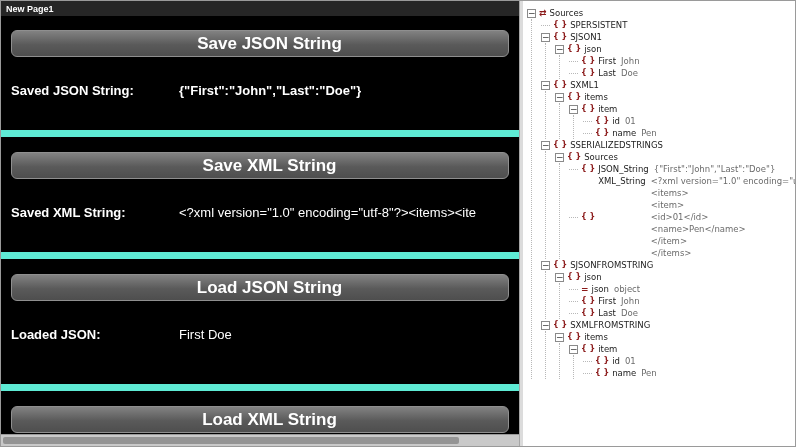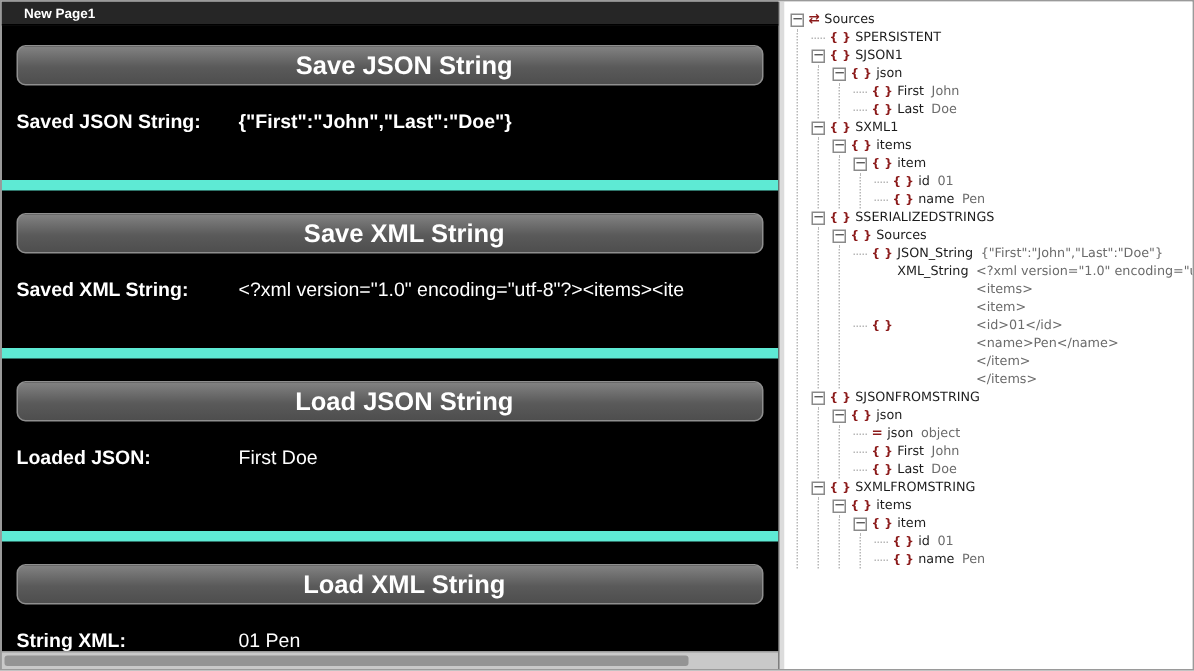--- a/index.html
+++ b/index.html
@@ -20,21 +20,21 @@
     background:#000;
     position:relative;
     display:flex; flex-direction:column;
     overflow:hidden;
   }
   .tabbar{
     height:16px; flex:none;
     background:#262626;
     border-bottom:1px solid #000;
     display:flex; align-items:center;
-    padding:0 15px;
+    padding:0 5px;
   }
   .tab-label{
     color:#fff; font-size:9px; font-weight:bold;
     white-space:nowrap;
   }
   .form-content{ flex:1; overflow:hidden; padding-bottom:14px; }
 
   .section{ padding:13px 10px 0; }
   .section + .section{ margin-top:32px; border-top:7px solid #5eead4; padding-top:15px; }
   .section:last-child{ margin-top:42px; }
@@ -45,23 +45,23 @@
     border:1px solid #8f8f8f;
     border-radius:6px;
     color:#fff; font-weight:bold; font-size:17px;
     font-family:"Liberation Sans", sans-serif;
     text-align:center; line-height:24px;
     cursor:pointer;
     padding-left:19px;
   }
 
   .data-row{
-    display:flex; margin-top:16px;
+    display:flex; margin-top:26px;
     color:#fff; font-size:13px;
-    white-space:nowrap; overflow:hidden;
+    white-space:nowrap; overflow:hidden;gap:20px;
   }
   .data-row .row-label{ font-weight:bold; min-width:148px; flex:none; }
   .data-row .row-value{ font-weight:normal; overflow:hidden; }
   .section:first-child .row-value{ font-weight:bold; }
 
   .hscroll{
     position:absolute; left:0; right:0; bottom:0; height:12px;
     background:#c9c9c9; border-top:1px solid #9a9a9a;
   }
   .hscroll-thumb{

